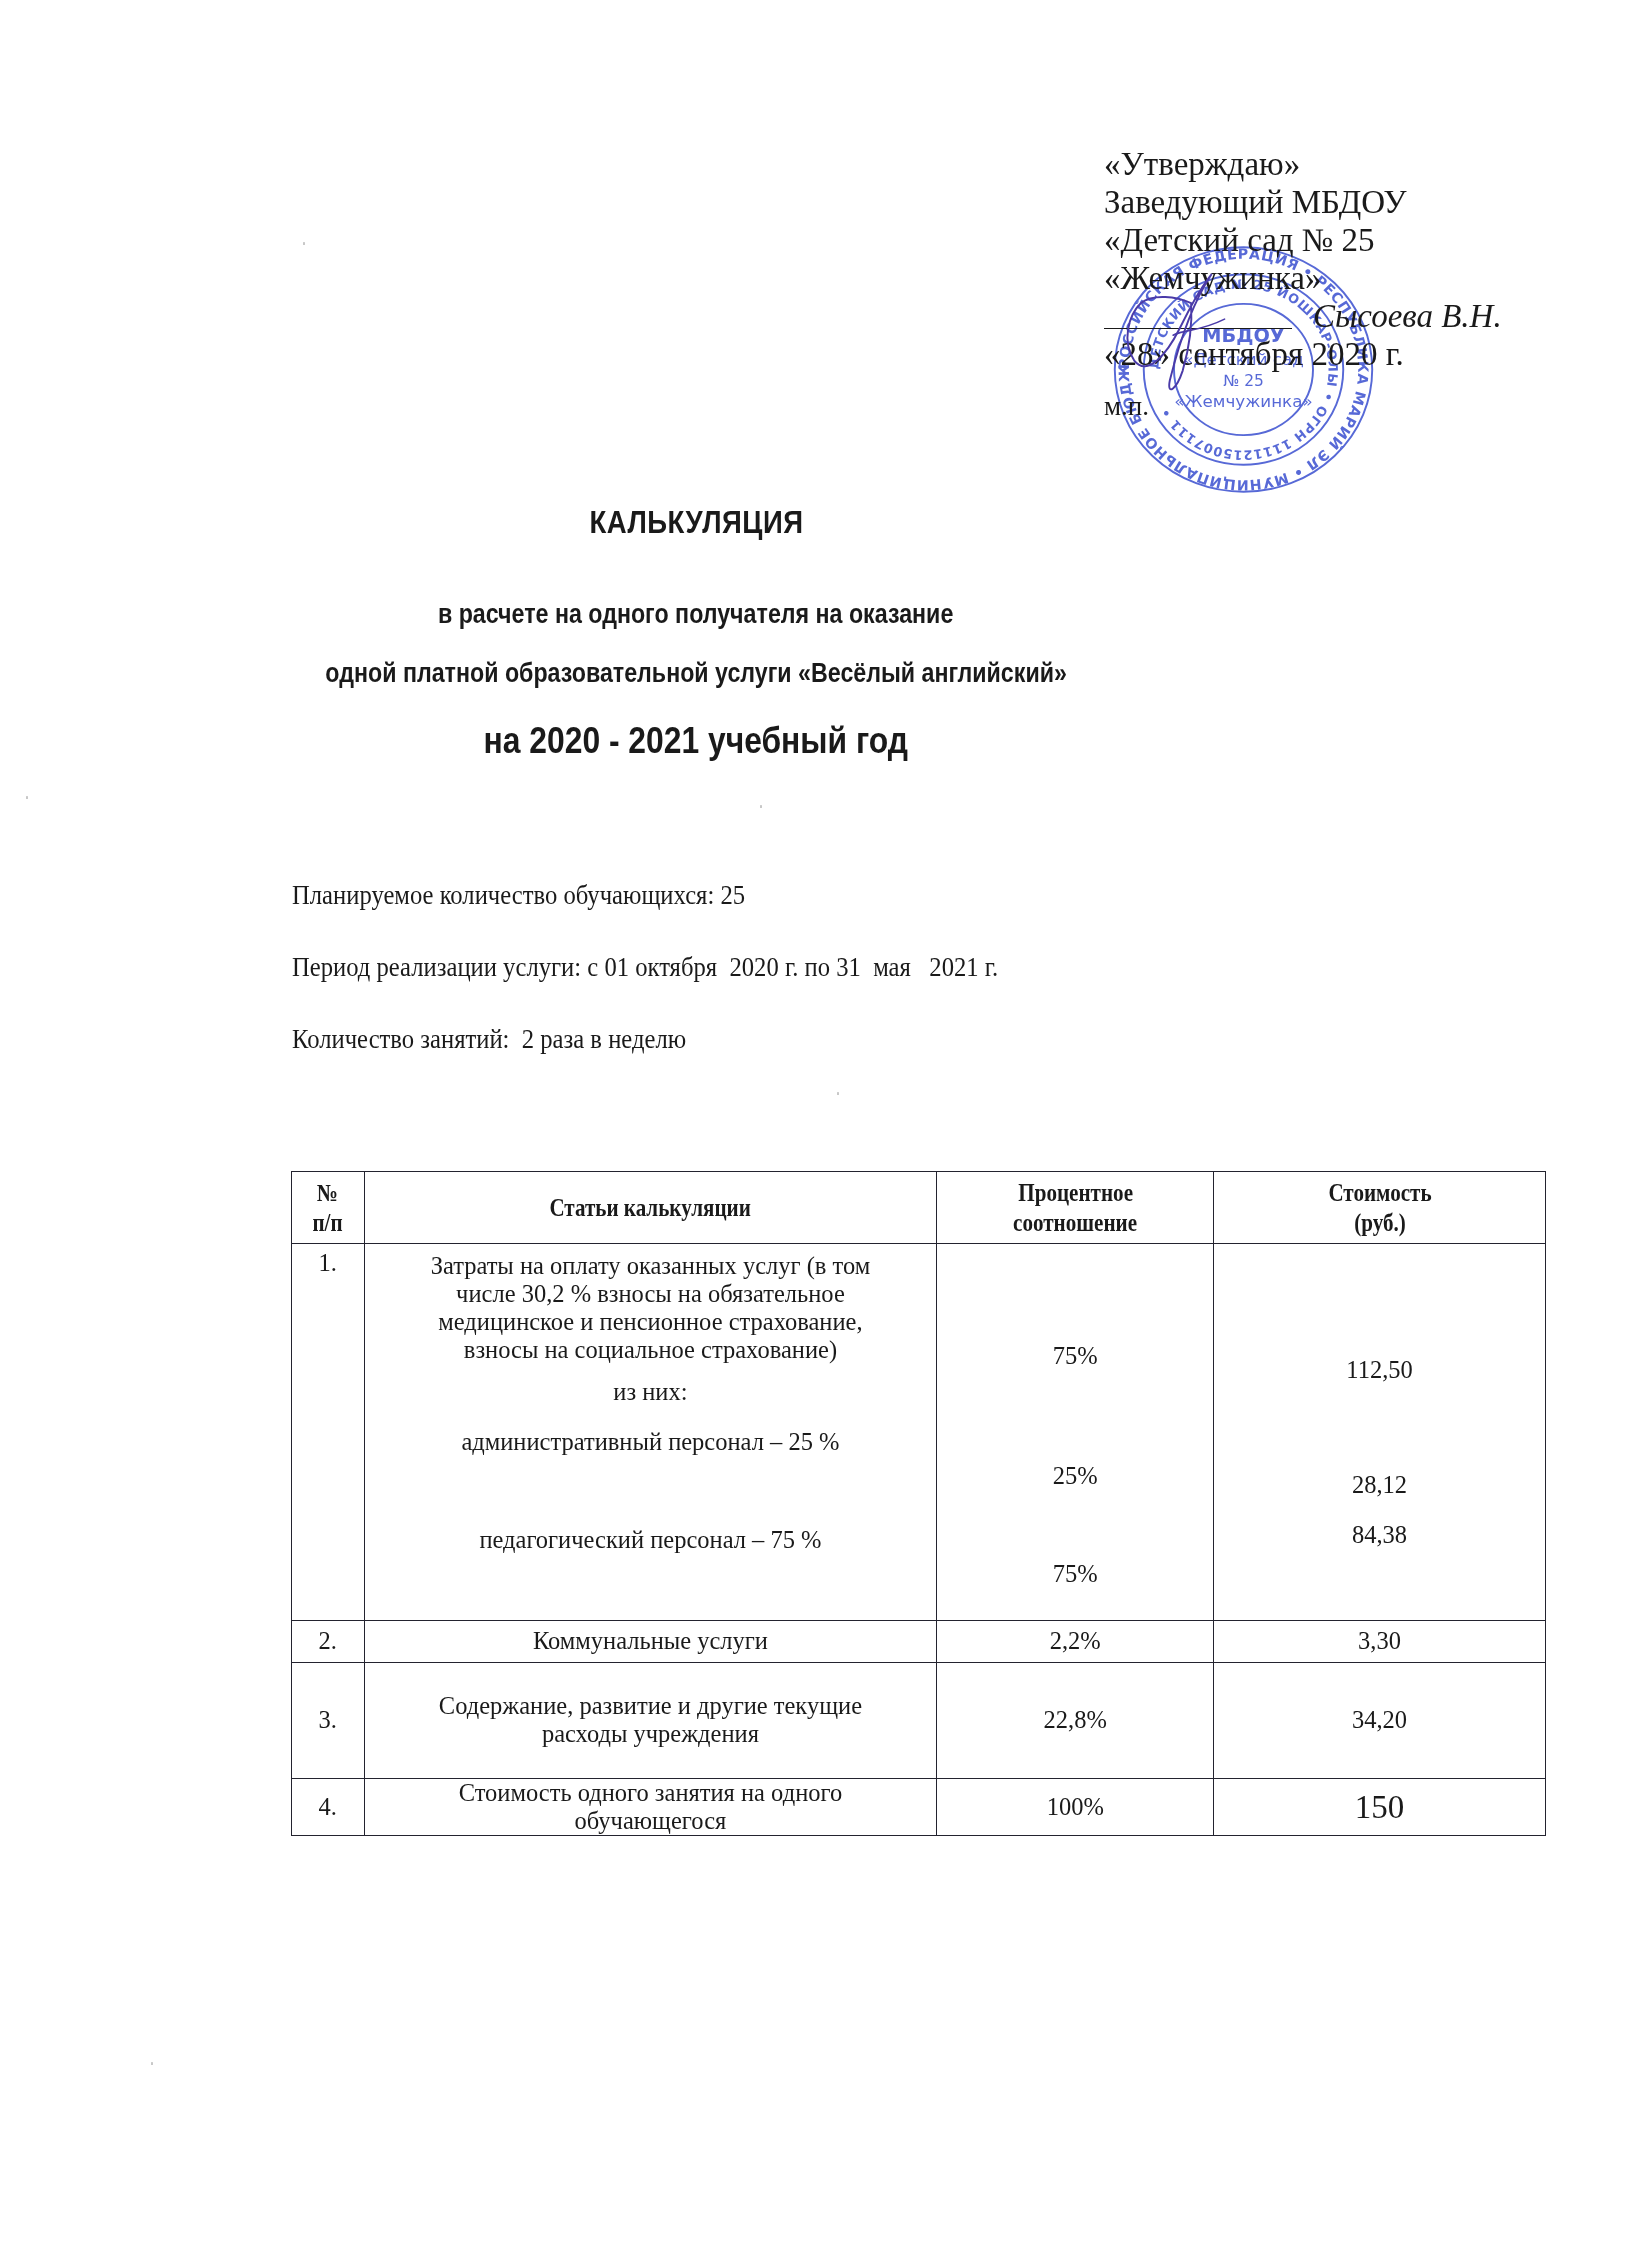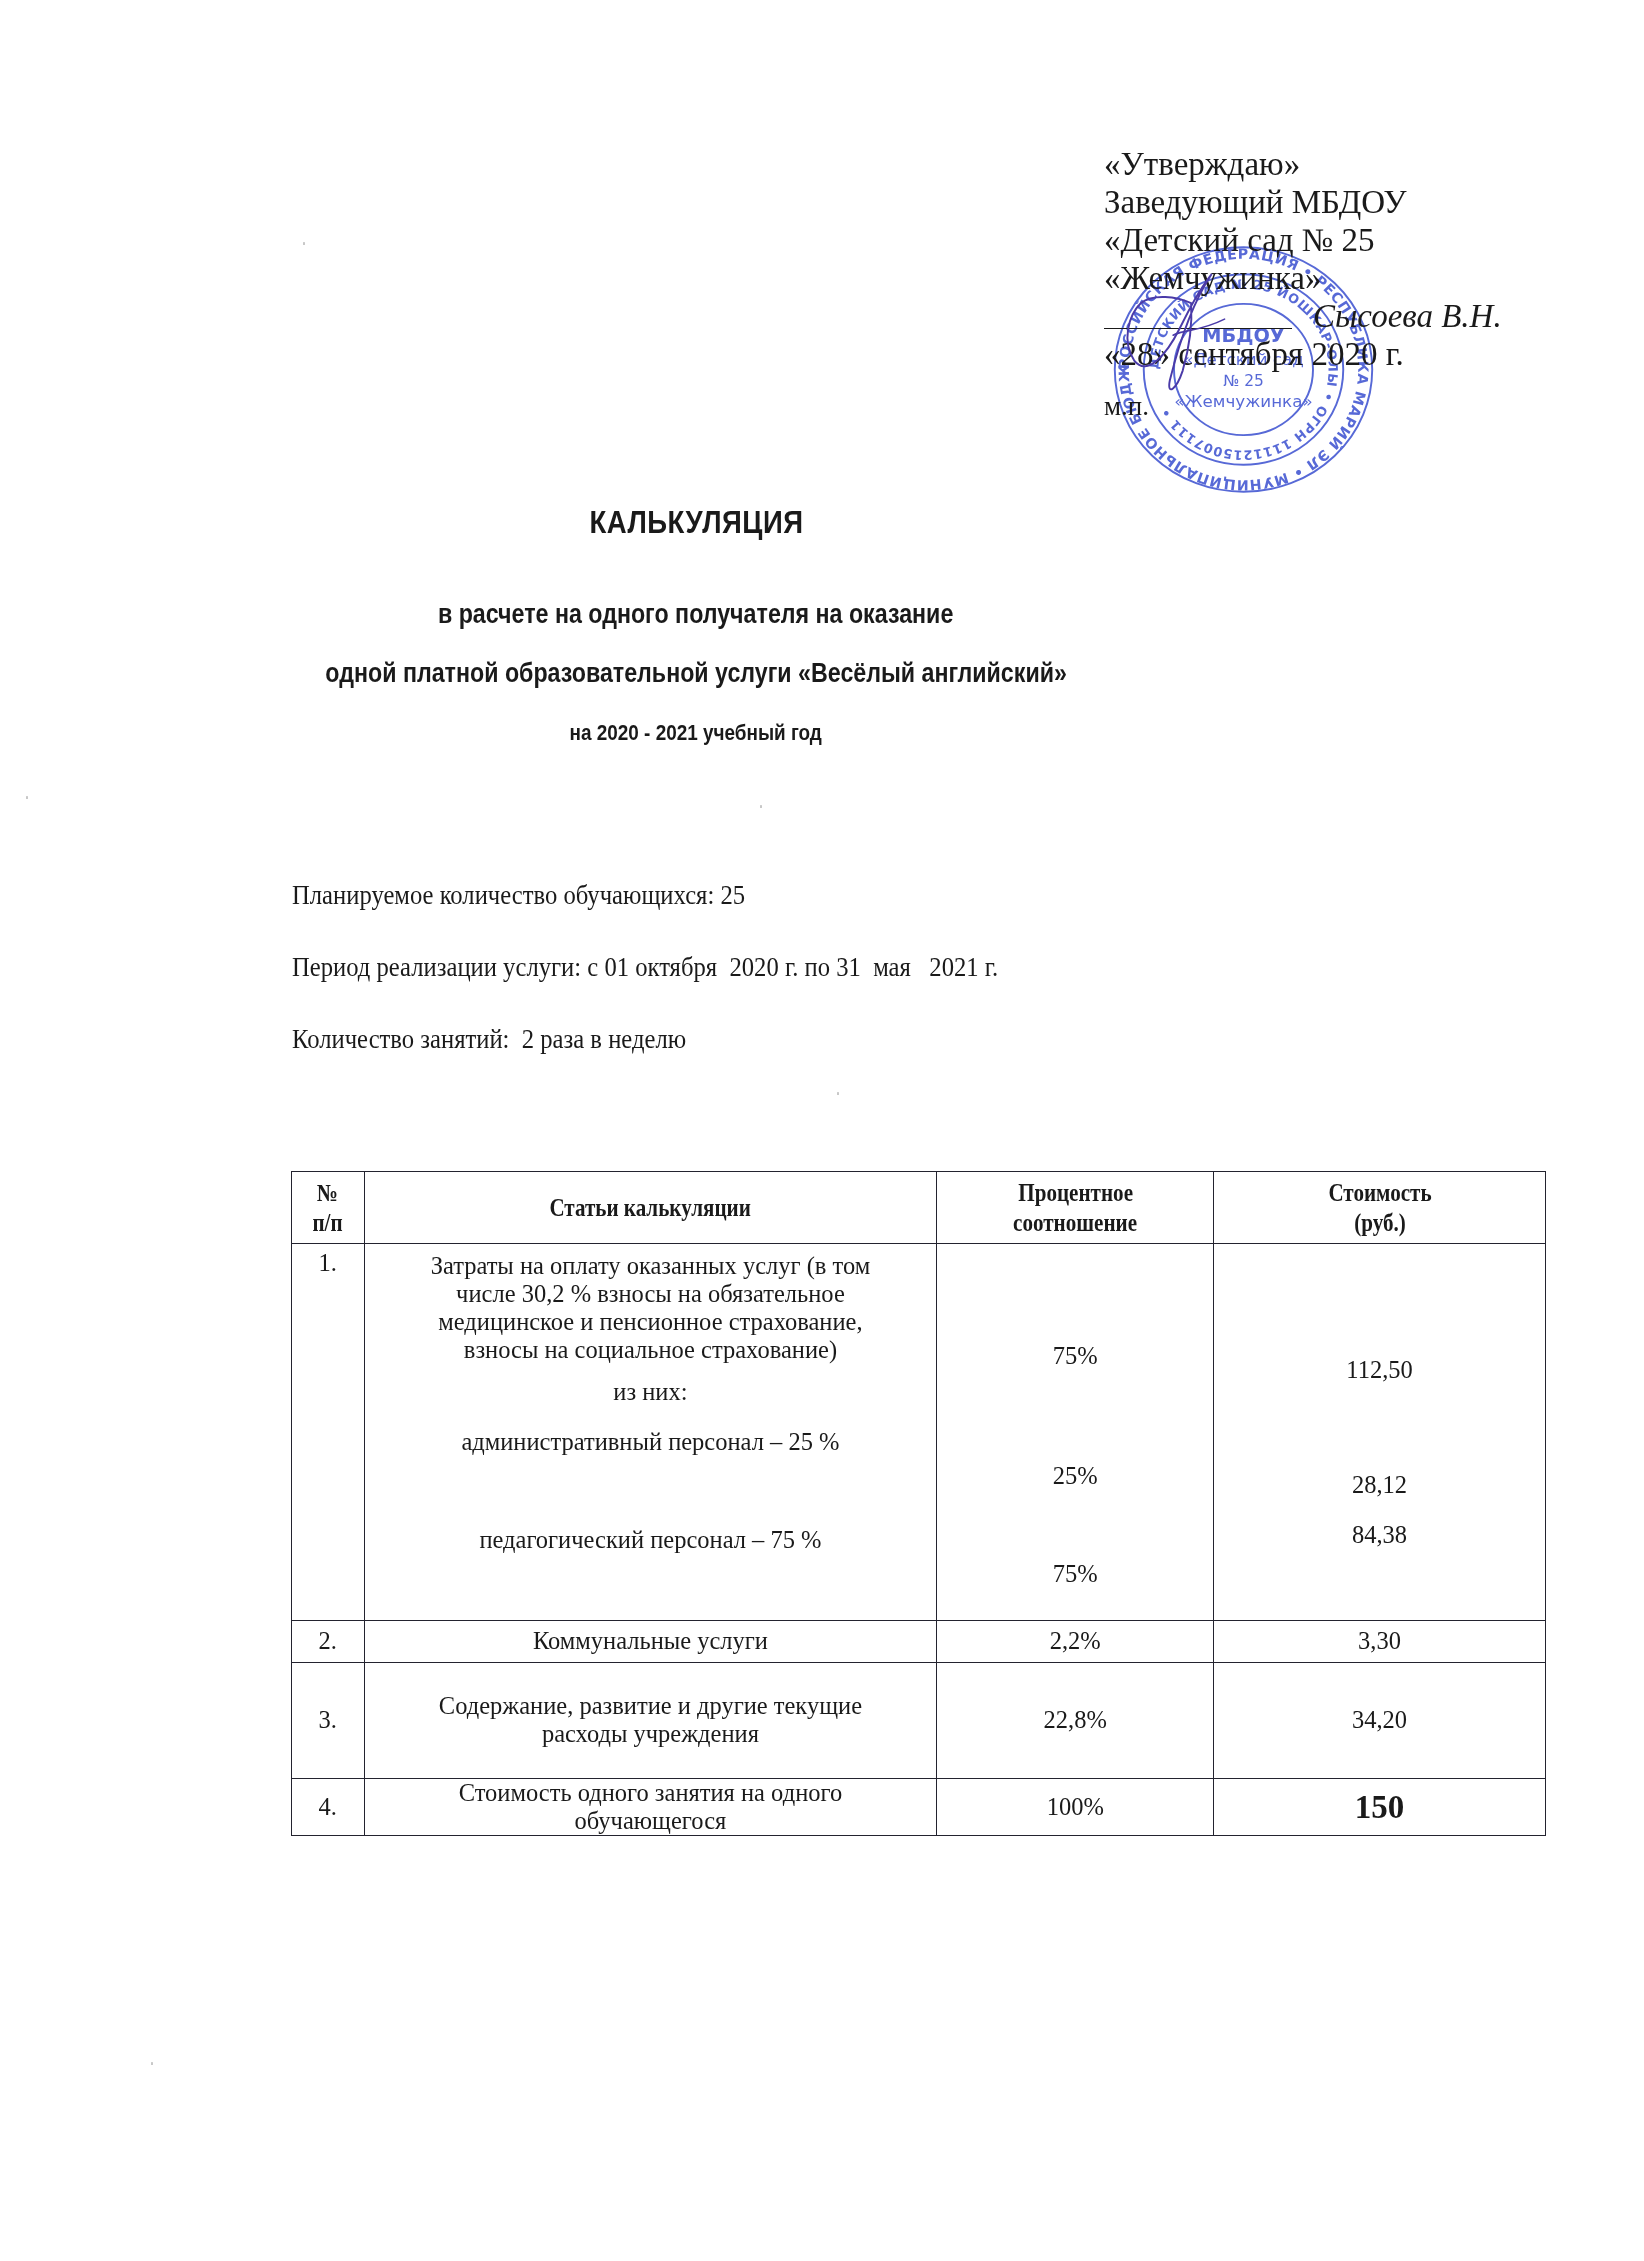--- a/index.html
+++ b/index.html
@@ -75,21 +75,21 @@
       font-weight: bold;
       font-family: "Liberation Sans Narrow", "Liberation Sans", sans-serif;
     }
     .doc-title {
       top: 504px;
       font-size: 32px;
       letter-spacing: 0.6px;
     }
     .subtitle-1 { top: 599px; font-size: 27px; }
     .subtitle-2 { top: 658px; font-size: 27px; }
-    .subtitle-3 { top: 720px; font-size: 22px; }
+    .subtitle-3 { top: 720px; font-size: 37px; }
     .title-block span { display: inline-block; transform: scaleX(0.86); }
 
     
     .params {
       position: absolute;
       left: 292px;
       top: 875px;
       font-size: 28px;
     }
     .param-line {
@@ -140,21 +140,21 @@
     .pct-stack div, .cost-stack div { position: absolute; left: 0; right: 0; text-align: center; }
     .pct-main { top: 90px; }
     .pct-admin { top: 210px; }
     .pct-ped { top: 308px; }
     .cost-main { top: 104px; }
     .cost-admin { top: 219px; }
     .cost-ped { top: 269px; }
     .row-2 td { height: 41px; }
     .row-3 td { height: 115px; }
     .row-4 td { height: 52px; }
-    .total-cost { font-size: 33px; font-weight: bold; }
+    .total-cost { font-size: 33px; }
     .speck {
       position: absolute;
       width: 1.9px;
       height: 3.2px;
       background: #c8c8c8;
       border-radius: 0.6px;
     }
   </style>
 </head>
 <body>

